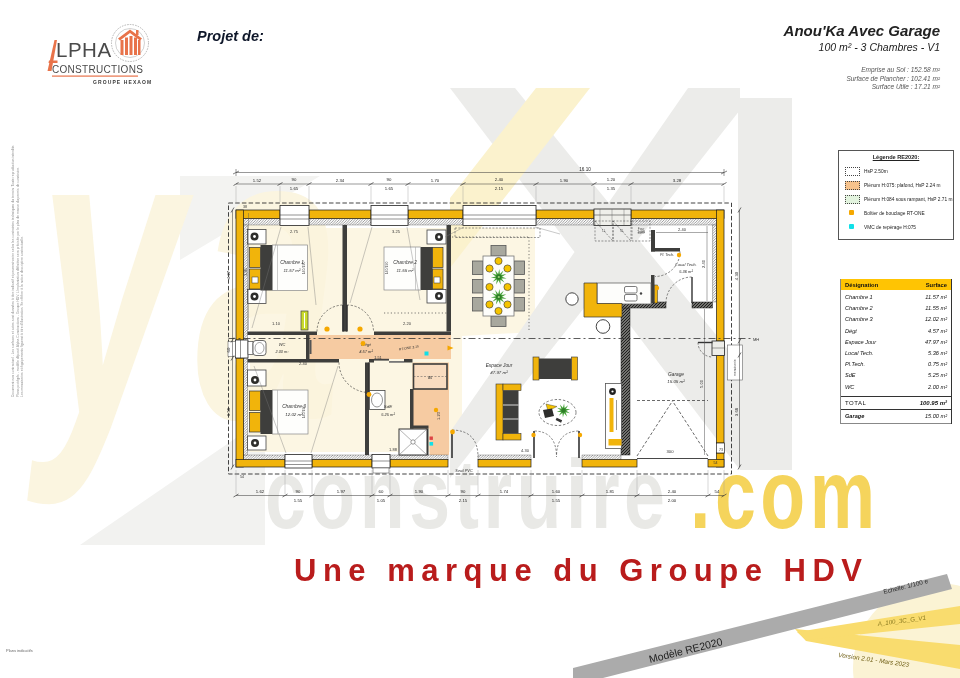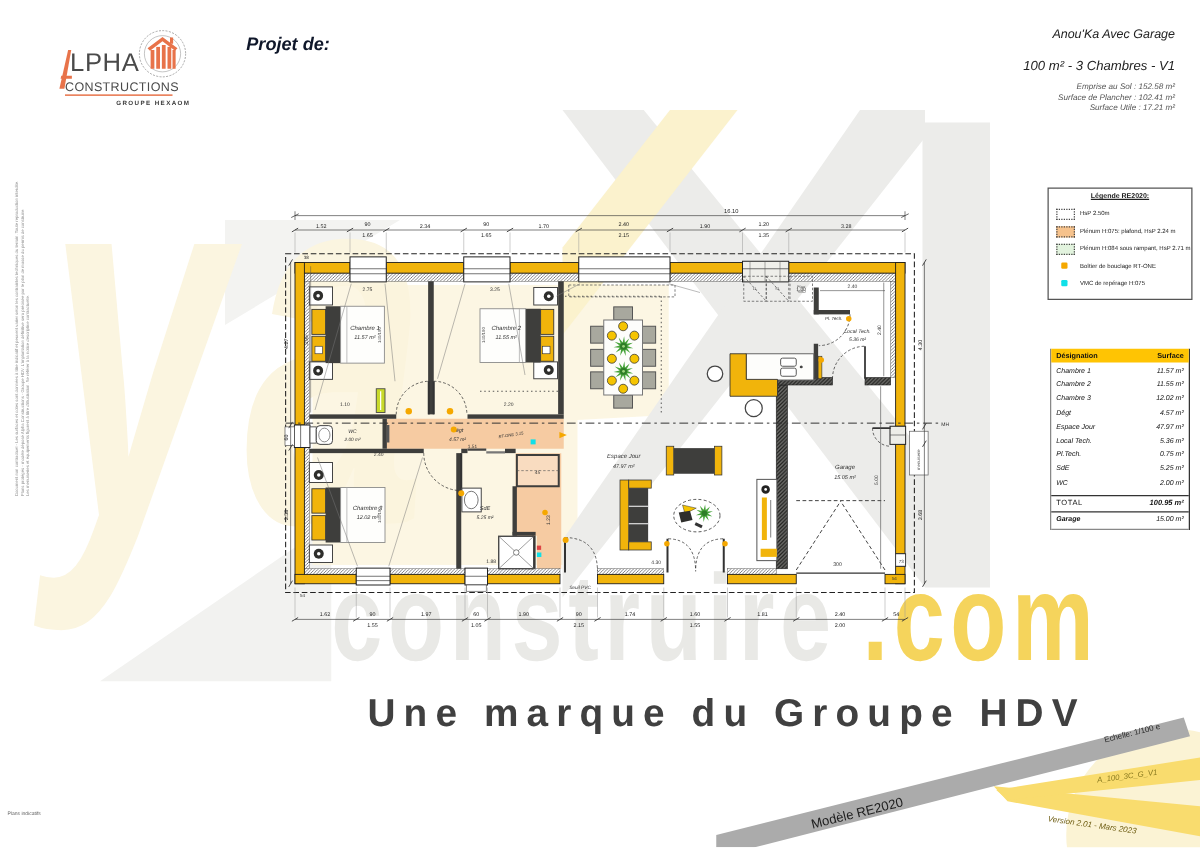--- a/index.html
+++ b/index.html
@@ -95,22 +95,22 @@
 
     <g>
           <text x="52" y="66" font-size="5" font-weight="bold" fill="#3A3A3A" font-family="Liberation Sans, sans-serif" letter-spacing="1.1">GROUPE HEXAOM</text>
         </g>
   </svg>
 </div>
 
 <div class="abs" style="left:197px;top:28px;font-size:14.5px;font-weight:bold;font-style:italic;color:#0f172a">Projet de:</div>
 
 <div class="abs" style="left:640px;top:22px;width:300px;text-align:right;font-style:italic;color:#222">
-  <div style="font-size:10px;font-weight:normal">Anou'Ka Avec Garage</div>
-  <div style="font-size:10.5px;margin-top:14px">100 m² - 3 Chambres - V1</div>
+  <div style="font-size:15px;font-weight:bold">Anou'Ka Avec Garage</div>
+  <div style="font-size:10.5px;margin-top:2px">100 m² - 3 Chambres - V1</div>
 </div>
 
 <div class="abs" style="left:640px;top:66px;width:300px;text-align:right;font-style:italic;color:#555;font-size:6.5px;line-height:8.5px">
   <div>Emprise au Sol : 152.58 m²</div>
   <div>Surface de Plancher : 102.41 m²</div>
   <div>Surface Utile : 17.21 m²</div>
 </div>
 
 <div class="abs" style="left:-132px;top:240px;width:300px;transform:rotate(-90deg);font-size:3.4px;color:#909090;line-height:4.6px">
   <div>Document non contractuel - Les surfaces et cotes sont données à titre indicatif et peuvent varier selon les contraintes techniques du terrain. Toute reproduction interdite.</div>
@@ -179,21 +179,21 @@
   <div style="border-top:1px solid #333;margin-top:3px;display:flex;justify-content:space-between;padding:3px 4px;font-size:6px">
         <span style="letter-spacing:0.5px">TOTAL</span>
         <span style="font-style:italic;font-weight:bold">100.95 m²</span>
       </div>
   <div style="border-top:1px solid #333;display:flex;justify-content:space-between;padding:3px 4px 4px 4px;font-weight:bold;font-style:italic;border-bottom:0.5px solid #888">
         <span>Garage</span>
         <span style="font-weight:normal">15.00 m²</span>
       </div>
 </div>
 
-<div class="abs" style="left:294px;top:553px;width:600px;font-size:31px;font-weight:bold;color:#404040;letter-spacing:6.5px;white-space:nowrap">Une marque du Groupe HDV</div>
+<div class="abs" style="left:294px;top:553px;width:600px;font-size:31px;font-weight:bold;color:#b91c1c;letter-spacing:6.5px;white-space:nowrap">Une marque du Groupe HDV</div>
 
 <svg class="abs" style="left:0;top:0" width="960" height="678" viewBox="0 0 960 678">
 
   <g>
     <polygon points="795,629 960,645 960,669 806,641" fill="#F9DC6E"></polygon>
     <text x="838" y="657" font-size="6.4" font-style="italic" fill="#6E5D12" transform="rotate(8 838 657)">Version 2.01 - Mars 2023</text>
   </g>
 
   <g>
     <polygon points="797,632 960,606 960,624 806,640" fill="#F9DC6E"></polygon>

